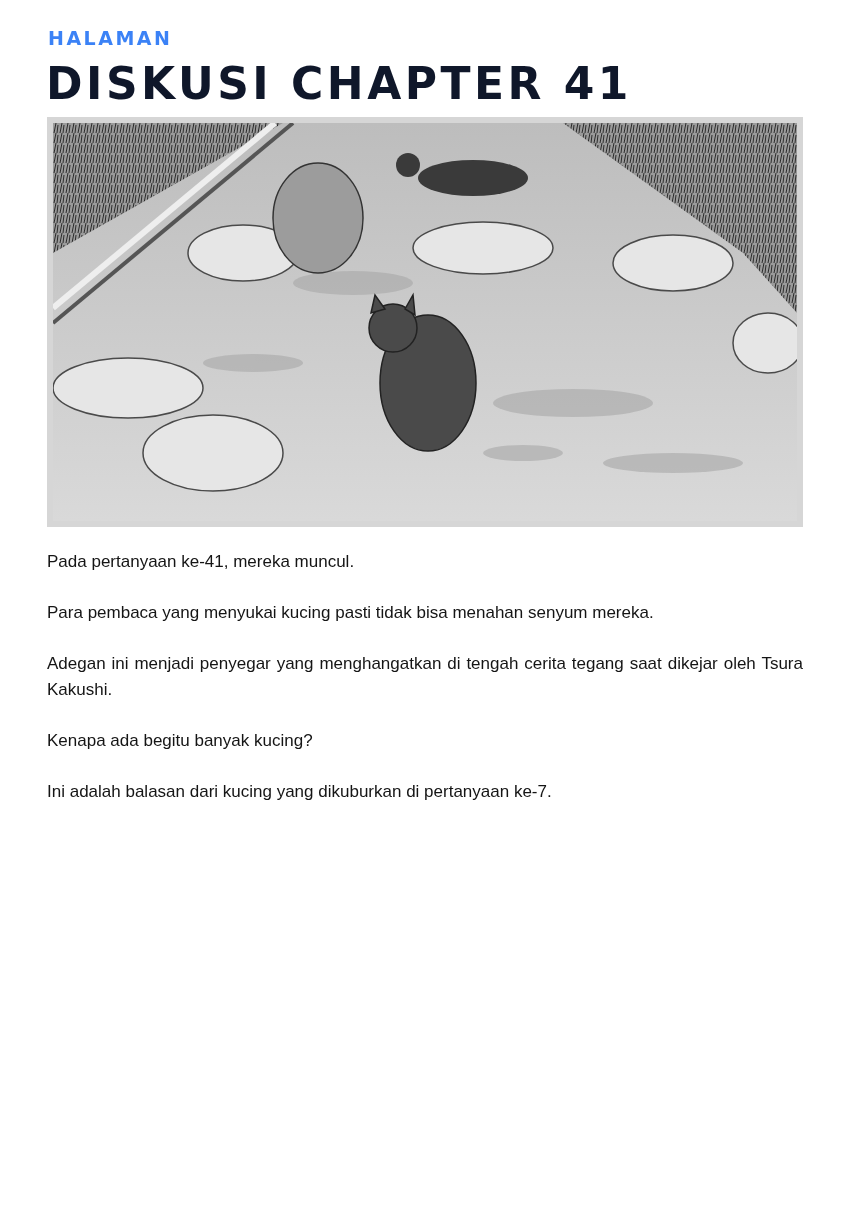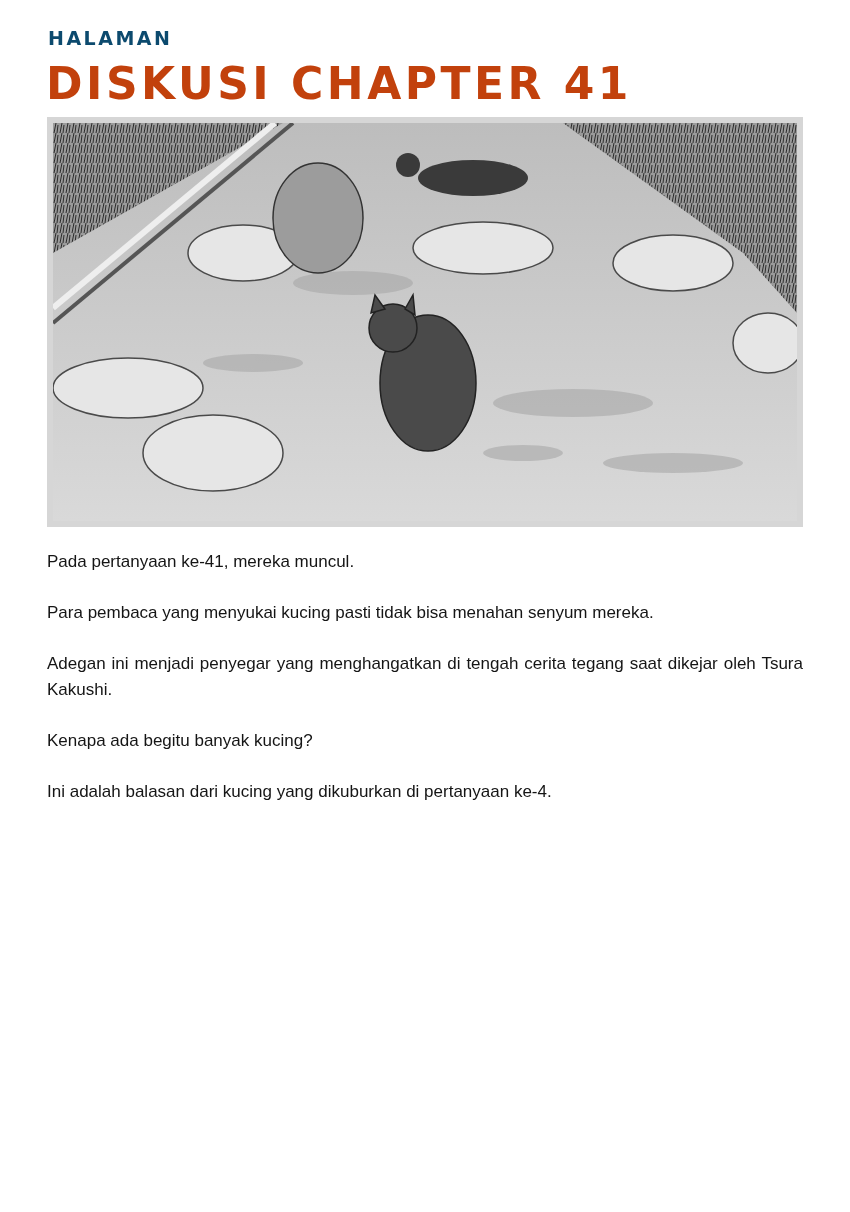--- a/index.html
+++ b/index.html
@@ -16,32 +16,32 @@
       color: #111111;
     }
     .kicker {
       position: absolute;
       left: 48px;
       top: 29px;
       font-family: "DejaVu Sans", sans-serif;
       font-weight: bold;
       font-size: 19px;
       letter-spacing: 2.5px;
-      color: #0c4a6e;
+      color: #3b82f6;
       line-height: 1;
     }
     .title {
       position: absolute;
       left: 46px;
       top: 62px;
       font-family: "DejaVu Sans", sans-serif;
       font-weight: bold;
       font-size: 44px;
       letter-spacing: 3.5px;
-      color: #c2410c;
+      color: #0f172a;
       line-height: 1;
       white-space: nowrap;
     }
     .figure {
       position: absolute;
       left: 47px;
       top: 117px;
       width: 756px;
       height: 410px;
       background: #d6d6d6;
@@ -137,14 +137,14 @@
       </g>
     </svg>
   </div>
 </div>
 
 <div class="body-text">
   <p>Pada pertanyaan ke-41, mereka muncul.</p>
   <p>Para pembaca yang menyukai kucing pasti tidak bisa menahan senyum mereka.</p>
   <p>Adegan ini menjadi penyegar yang menghangatkan di tengah cerita tegang saat dikejar oleh Tsura Kakushi.</p>
   <p>Kenapa ada begitu banyak kucing?</p>
-  <p>Ini adalah balasan dari kucing yang dikuburkan di pertanyaan ke-4.</p>
+  <p>Ini adalah balasan dari kucing yang dikuburkan di pertanyaan ke-7.</p>
 </div>
 
 </body></html>

